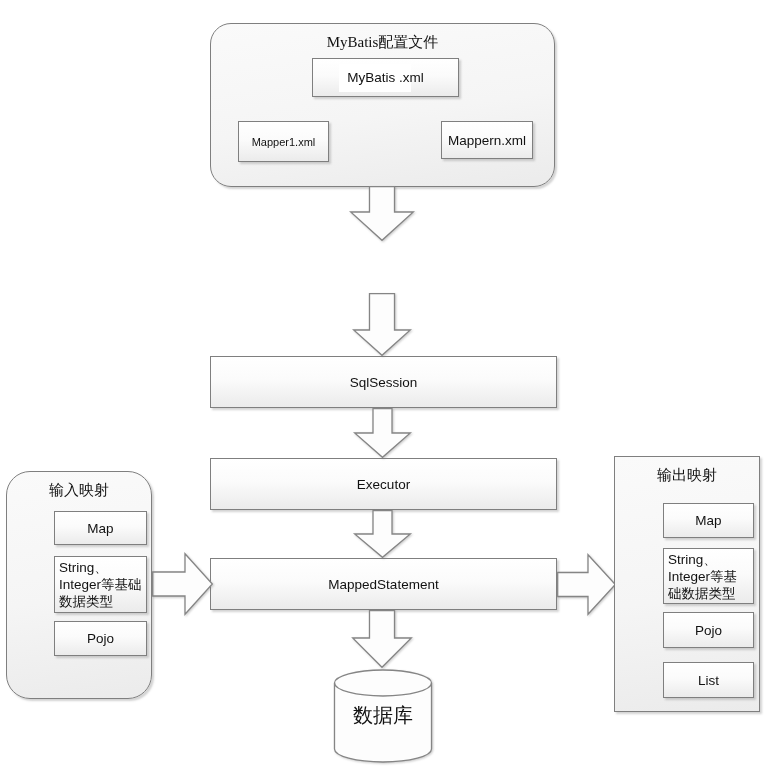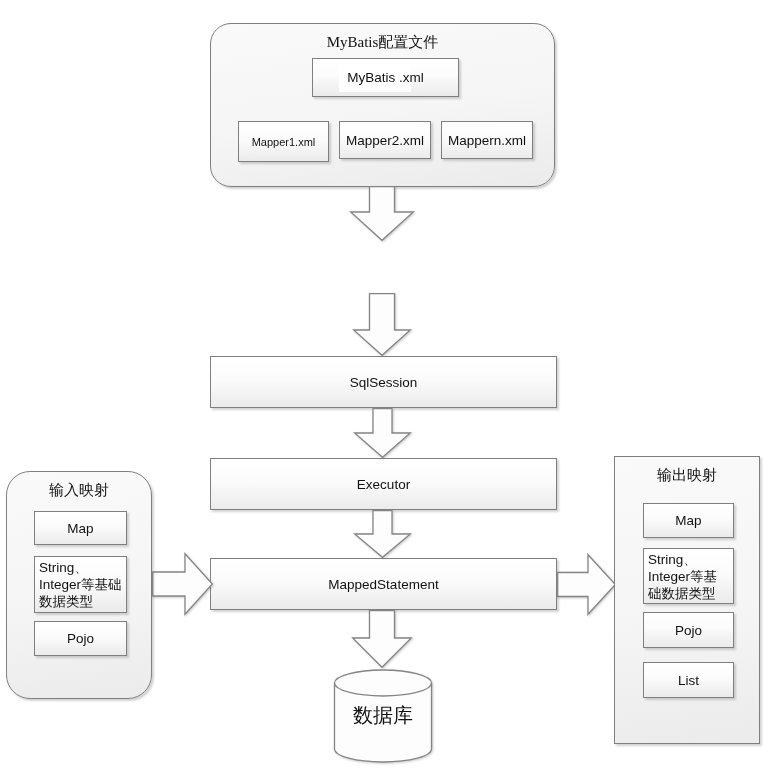--- a/index.html
+++ b/index.html
@@ -15,21 +15,21 @@
     box-shadow:2px 2px 2px rgba(130,130,130,0.35);
   }
   .center { display:flex; align-items:center; justify-content:center; text-align:left; }
   .flow-box { left:210px; width:347px; height:52px; font-size:13.5px; }
   .group { background:linear-gradient(172deg,#fafafa 0%,#f5f5f5 55%,#ebebeb 100%); }
   .rounded { border-radius:21px; }
   .group-title {
     position:absolute; left:0; width:100%; text-align:center;
     font-size:15px; font-family:"Liberation Serif","DejaVu Serif",serif;
   }
-  .inner-item { font-size:13.5px; line-height:17px; padding:12px 4px; }
+  .inner-item { font-size:13.5px; line-height:17px; padding:12px 4px;margin-left:20px; }
   .arrow-svg { position:absolute; overflow:visible; }
   .arrow-svg polygon, .cyl-stroke {
     fill:#fdfdfd; stroke:#858585; stroke-width:1.3;
     filter:drop-shadow(1.5px 1.5px 1px rgba(120,120,120,0.40));
   }
   .white-patch { position:absolute; left:26px; top:5px; width:72px; height:28px; background:#ffffff; }
   .patched-label { position:relative; }
   .db-label {
     position:absolute; left:333px; top:702px; width:100px; text-align:center;
     font-size:20px; font-family:"Liberation Serif","DejaVu Serif",serif;
@@ -43,23 +43,20 @@
   <div class="node group rounded" style="left:210px; top:23px; width:345px; height:164px;">
     <div class="group-title" style="top:9px;">MyBatis配置文件</div>
 
     <div class="node center" style="left:101px; top:34px; width:147px; height:39px; font-size:13.5px;">
       <div class="white-patch"></div>
       <span class="patched-label">MyBatis .xml</span>
     </div>
 
     <div class="node center" style="left:27px; top:97px; width:91px; height:41px; font-size:11px;">
       <span>Mapper1.xml</span>
-    </div>
-    <div class="node center" style="left:128px; top:97px; width:92px; height:38px; font-size:13.5px;">
-      <span>Mapper2.xml</span>
     </div>
     <div class="node center" style="left:230px; top:97px; width:92px; height:38px; font-size:13.5px;">
       <span>Mappern.xml</span>
     </div>
   </div>
 
   <div class="node center flow-box" style="top:356px;">
     <span>SqlSession</span>
   </div>
   <div class="node center flow-box" style="top:458px;">
@@ -98,21 +95,21 @@
       <span>Map</span>
     </div>
     <div class="node center inner-item" style="left:27px; top:84px; width:93px; height:57px;">
       <span>String、Integer等基础数据类型</span>
     </div>
     <div class="node center inner-item" style="left:27px; top:149px; width:93px; height:35px;">
       <span>Pojo</span>
     </div>
   </div>
 
-  <div class="node group" style="left:614px; top:456px; width:146px; height:288px;">
+  <div class="node group" style="left:614px; top:456px; width:146px; height:256px;">
     <div class="group-title" style="top:9px;">输出映射</div>
     <div class="node center inner-item" style="left:28px; top:46px; width:91px; height:35px;">
       <span>Map</span>
     </div>
     <div class="node center inner-item" style="left:28px; top:91px; width:91px; height:56px;">
       <span>String、Integer等基础数据类型</span>
     </div>
     <div class="node center inner-item" style="left:28px; top:155px; width:91px; height:36px;">
       <span>Pojo</span>
     </div>

